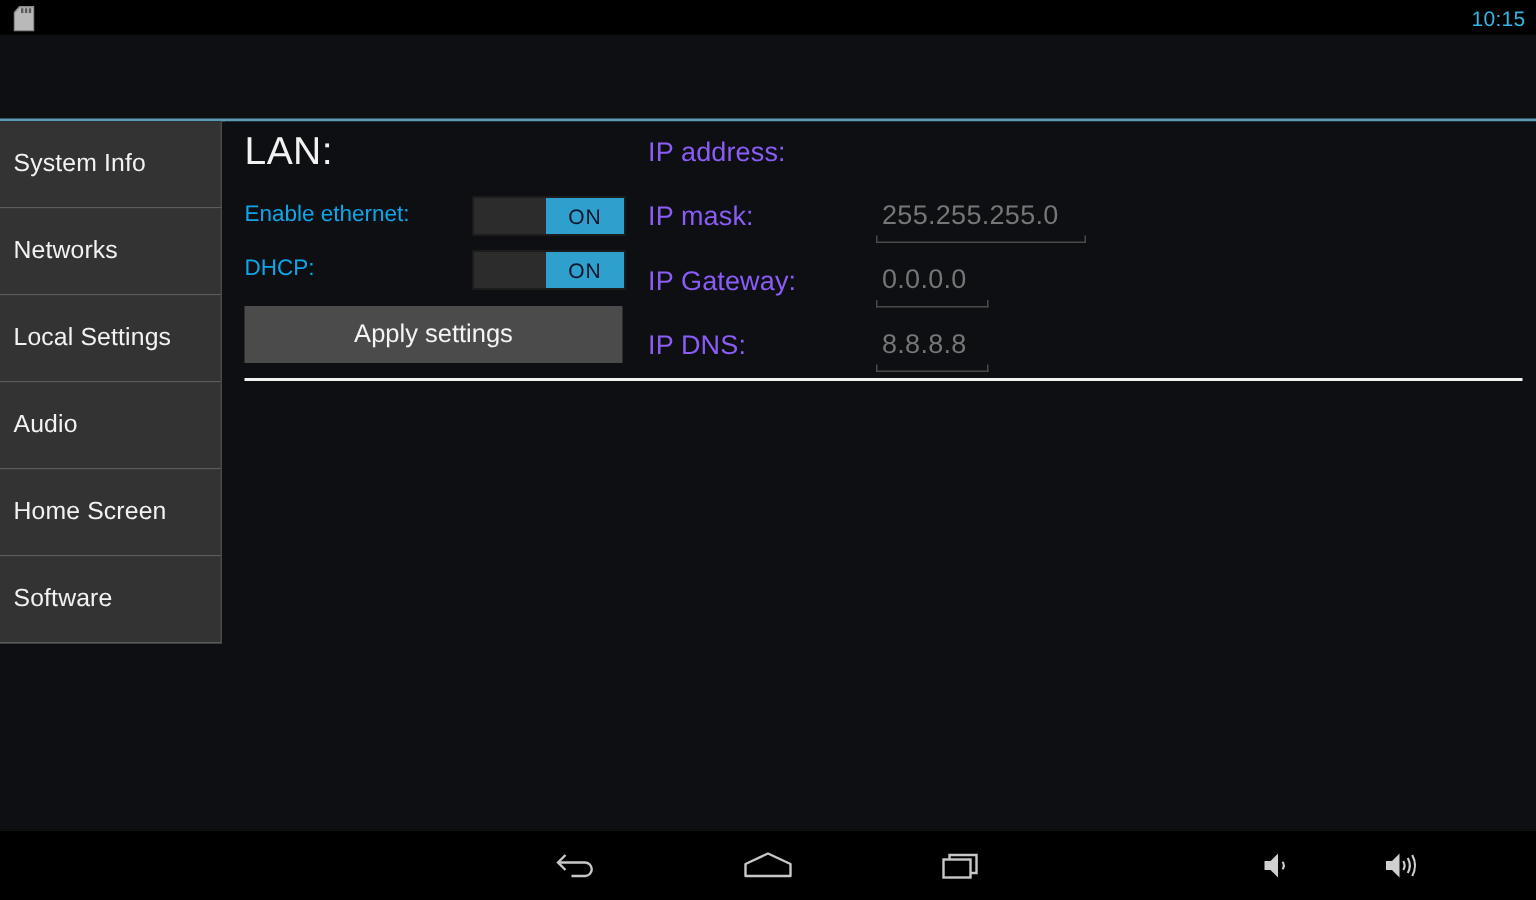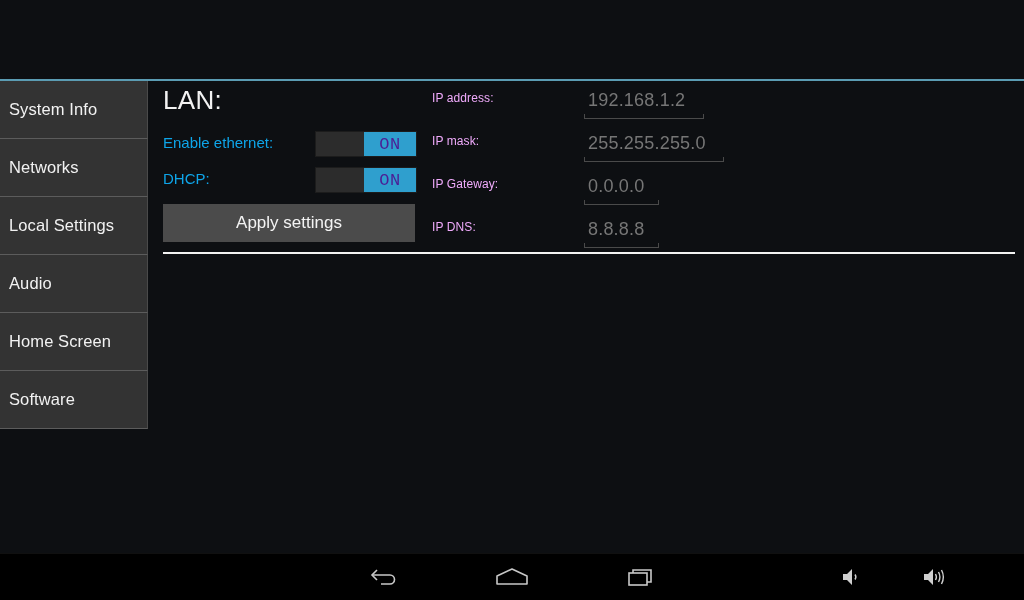--- a/index.html
+++ b/index.html
@@ -133,24 +133,23 @@
   .switch .thumb {
     position: absolute;
     right: 0; top: 0;
     width: 52px; height: 24px;
     background: #2f9fce;
     display: flex;
     align-items: center;
     justify-content: center;
   }
   .switch .thumb span {
-    font-size: 17px;
-    color: #4c1d95;
+    font-size: 14px;
+    color: #0f172a;
     letter-spacing: 0.6px;
-    font-family: Liberation Mono, monospace;
   }
 
   #apply-button {
     position: absolute;
     left: 13px; top: 123px;
     width: 252px; height: 38px;
     background: #4b4b4b;
     border: none;
     color: #f4f4f4;
     font-size: 17px;
@@ -164,22 +163,22 @@
   
   .ip-row {
     position: absolute;
     left: 282px;
     height: 34px;
     width: 580px;
   }
   .ip-row .ip-label {
     position: absolute;
     left: 0; top: 4px;
-    font-size: 12px;
-    color: #f0abfc;
+    font-size: 18px;
+    color: #8b5cf6;
     letter-spacing: 0.1px;
   }
   .ip-field {
     position: absolute;
     top: 0;
     left: 152px;
     height: 30px;
   }
   .ip-field .ip-value {
     font-size: 18px;
@@ -233,20 +232,31 @@
     display: flex;
     align-items: center;
     justify-content: center;
   }
 </style>
 </head>
 <body>
 
 <div id="screen">
 
+  <div id="status-bar">
+    <span class="sd-icon">
+      <svg width="14" height="17" viewBox="0 0 14 17">
+        <path d="M0.5 4.5 L4 0.5 L13.5 0.5 L13.5 16.5 L0.5 16.5 Z" fill="#b9b9b9" stroke="#8a8a8a" stroke-width="1"></path>
+        <rect x="5" y="1.5" width="1.6" height="3.2" fill="#5a5a5a"></rect>
+        <rect x="7.6" y="1.5" width="1.6" height="3.2" fill="#5a5a5a"></rect>
+        <rect x="10.2" y="1.5" width="1.6" height="3.2" fill="#5a5a5a"></rect>
+      </svg>
+    </span>
+    <span class="clock">10:15</span>
+  </div>
 
   <div id="title-accent"></div>
 
   <div id="sidebar">
       <div class="side-item">
         <span class="side-label">System Info</span>
       </div>
       <div class="side-item">
         <span class="side-label">Networks</span>
       </div>
@@ -281,28 +291,20 @@
             <div class="thumb">
               <span>ON</span>
             </div>
           </div>
         </div>
       </div>
     <button id="apply-button">Apply settings</button>
     <div id="ip-host">
         <div class="ip-row" style="top: 6px;">
           <span class="ip-label">IP address:</span>
-          <div class="ip-field" style="width: 120px;">
-            <div class="ip-value">192.168.1.2</div>
-            <div class="ip-underline">
-              <div class="bar"></div>
-              <div class="tick-l"></div>
-              <div class="tick-r"></div>
-            </div>
-          </div>
         </div>
         <div class="ip-row" style="top: 49px;">
           <span class="ip-label">IP mask:</span>
           <div class="ip-field" style="width: 140px;">
             <div class="ip-value">255.255.255.0</div>
             <div class="ip-underline">
               <div class="bar"></div>
               <div class="tick-l"></div>
               <div class="tick-r"></div>
             </div>

